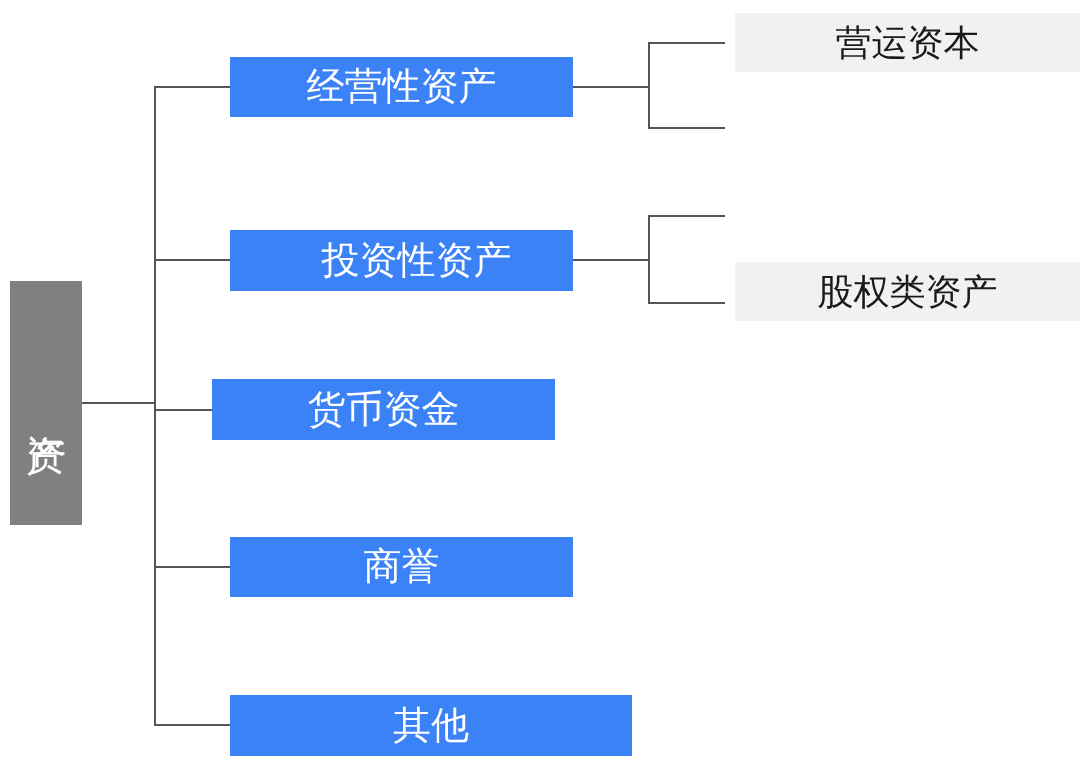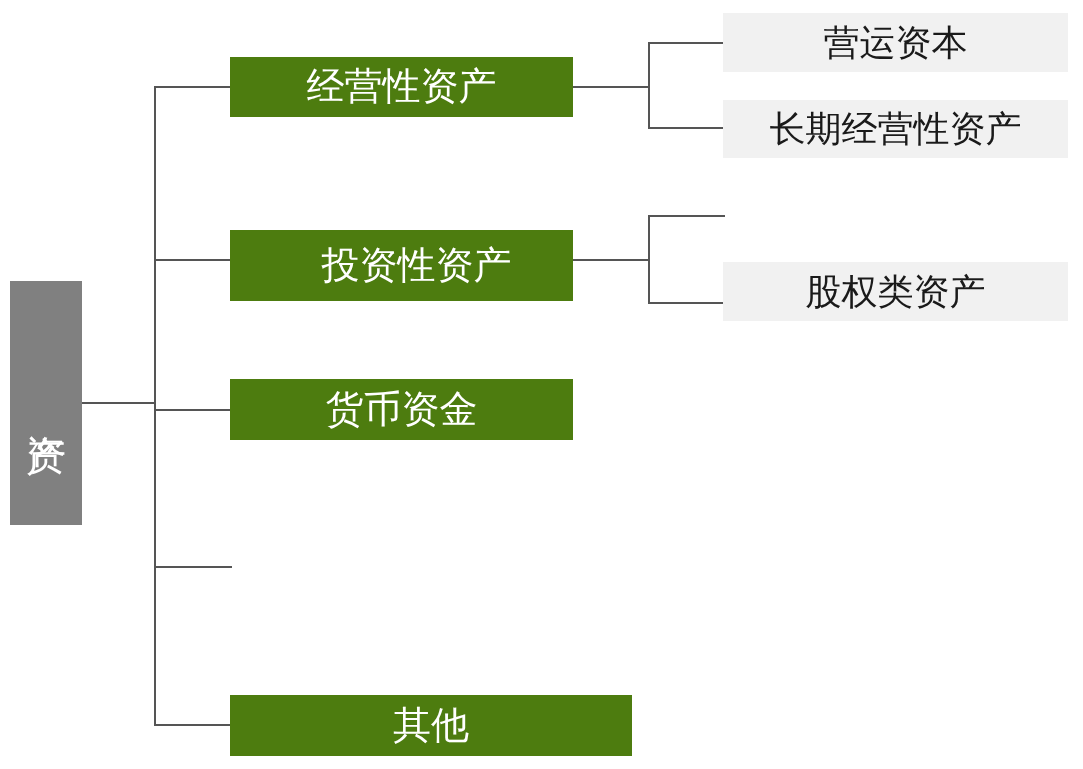--- a/index.html
+++ b/index.html
@@ -29,28 +29,29 @@
   .node-root {
     background: #808080;
     color: #ffffff;
     font-size: 40px;
     letter-spacing: 0px;
     writing-mode: vertical-rl;
     text-orientation: upright;
     line-height: 1.28;
   }
   .node-l2 {
-    background: #4d7c0f;
+    background: #3b82f6;
     color: #ffffff;
     font-size: 38px;
   }
   .node-l3 {
     background: #f1f1f1;
     color: #1a1a1a;
     font-size: 36px;
+    margin-left: 12px;
   }
   .line {
     position: absolute;
     background: #555555;
   }
   .line-h {
     height: 2px;
   }
   .line-v {
     width: 2px;
@@ -68,34 +69,34 @@
   <div class="line line-v" style="left:154px; top:86px; height:639px;"></div>
 
   <div class="line line-h" style="left:154px; top:86px; width:78px;"></div>
   <div class="line line-h" style="left:154px; top:259px; width:78px;"></div>
   <div class="line line-h" style="left:154px; top:409px; width:78px;"></div>
   <div class="line line-h" style="left:154px; top:566px; width:78px;"></div>
   <div class="line line-h" style="left:154px; top:724px; width:78px;"></div>
 
   <div class="node node-l2" style="left:230px; top:57px; width:343px; height:60px;">经营性资产</div>
 
-  <div class="node node-l2" style="left:230px; top:230px; width:343px; height:71px;padding-left:30px;">投资性资产</div>
+  <div class="node node-l2" style="left:230px; top:230px; width:343px; height:61px;padding-left:30px;">投资性资产</div>
 
-  <div class="node node-l2" style="left:230px; top:379px; width:343px; height:61px;">货币资金</div>
+  <div class="node node-l2" style="left:212px; top:379px; width:343px; height:61px;">货币资金</div>
 
+  <div class="node node-l2" style="left:230px; top:537px; width:343px; height:60px;">商誉</div>
 
   <div class="node node-l2" style="left:230px; top:695px; width:402px; height:61px;">其他</div>
 
   <div class="line line-h" style="left:573px; top:86px; width:77px;"></div>
   <div class="line line-v" style="left:648px; top:42px; height:87px;"></div>
   <div class="line line-h" style="left:648px; top:42px; width:77px;"></div>
   <div class="line line-h" style="left:648px; top:127px; width:77px;"></div>
 
   <div class="node node-l3" style="left:723px; top:13px; width:345px; height:59px;">营运资本</div>
-  <div class="node node-l3" style="left:723px; top:100px; width:345px; height:58px;">长期经营性资产</div>
 
   <div class="line line-h" style="left:573px; top:259px; width:77px;"></div>
   <div class="line line-v" style="left:648px; top:215px; height:89px;"></div>
   <div class="line line-h" style="left:648px; top:215px; width:77px;"></div>
   <div class="line line-h" style="left:648px; top:302px; width:77px;"></div>
 
   <div class="node node-l3" style="left:723px; top:262px; width:345px; height:59px;">股权类资产</div>
 
 </div>
 

